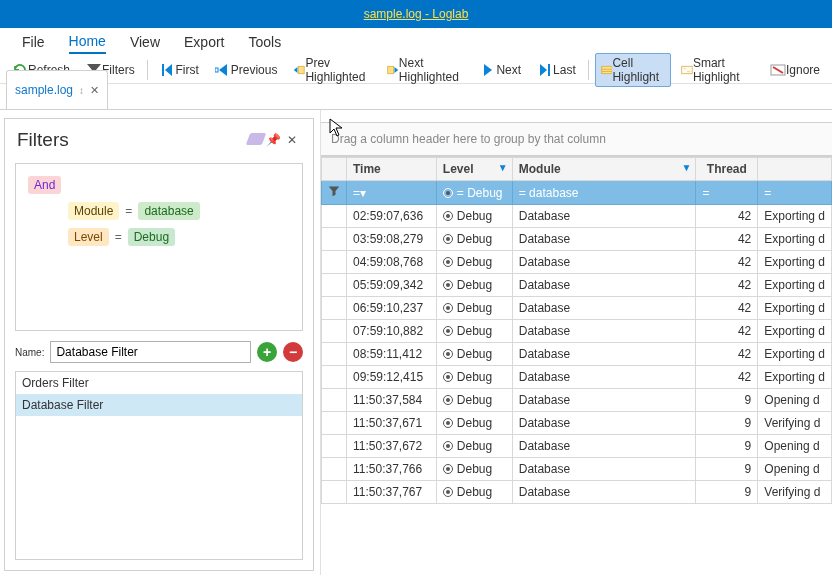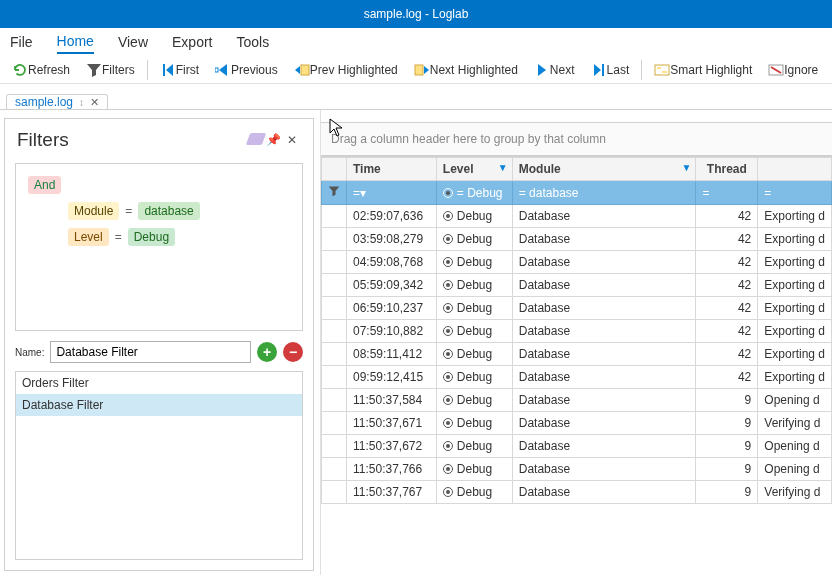--- a/index.html
+++ b/index.html
@@ -1,54 +1,54 @@
 <!DOCTYPE html>
 <html><head>
 <meta charset="utf-8">
 <style>
 * { box-sizing: border-box; margin: 0; padding: 0; font-family: "Segoe UI", Arial, sans-serif; }
 body { width: 832px; height: 575px; overflow: hidden; background: #fff; font-size: 12px; color: #333; }
 
 
-.titlebar { height: 28px; background: #0173c7; color: #ffffff; display: flex; align-items: center; justify-content: center; position: relative; }
+.titlebar { height: 28px; background: #0173c7; color: #fde047; display: flex; align-items: center; justify-content: center; position: relative; text-decoration: underline; }
 .titlebar .title { font-size: 12px; }
 .titlebar .left { position: absolute; left: 8px; display: flex; gap: 10px; }
 
 
-.menubar { height: 28px; display: flex; align-items: center; gap: 24px; padding: 0 10px; font-size: 14px; color: #333; }
+.menubar { height: 28px; display: flex; align-items: center; gap: 24px; padding: 0 22px; font-size: 14px; color: #333; }
 .menubar .item { cursor: pointer; padding: 3px 0; }
 .menubar .item.active { color: #0173c7; border-bottom: 2px solid #0173c7; }
 
 
 .toolbar { height: 28px; display: flex; align-items: center; gap: 4px; padding: 0 6px; border-bottom: 1px solid #e0e0e0; }
 .toolbar .btn { display: flex; align-items: center; gap: 0; padding: 3px 6px; font-size: 12px; cursor: pointer; border-radius: 2px; }
 .toolbar .btn.active { background: #c9def5; border: 1px solid #6ea8dc; padding: 2px 5px; }
 .toolbar .sep { width: 1px; height: 20px; background: #d0d0d0; margin: 0 2px; }
 .toolbar svg { width: 16px; height: 16px; }
 
 
 .tabs { height: 26px; display: flex; align-items: flex-end; padding-left: 6px; border-bottom: 1px solid #d0d0d0; }
-.tab { background: #fff; border: 1px solid #d0d0d0; border-bottom: none; padding: 0 8px; font-size: 12px; display: flex; align-items: center; gap: 6px; border-top-left-radius: 3px; border-top-right-radius: 3px; color: #1177cc; }
+.tab { background: #fff; border: 1px solid #d0d0d0; border-bottom: none; padding: 12px 8px; font-size: 12px; display: flex; align-items: center; gap: 6px; border-top-left-radius: 3px; border-top-right-radius: 3px; color: #1177cc; }
 .tab .x { color: #666; font-size: 11px; }
 .tab .pin { color: #999; font-size: 10px; }
 
 
 .main { display: flex; height: calc(575px - 28px - 28px - 28px - 26px); }
 
 
 .left-panel { width: 310px; border: 1px solid #d0d0d0; margin: 8px 6px 4px 4px; display: flex; flex-direction: column; background: #fff; }
 .panel-header { display: flex; align-items: center; padding: 10px 12px 6px; }
 .panel-header h2 { font-size: 19px; font-weight: normal; color: #333; }
 .panel-header .spacer { flex: 1; }
 .panel-header .ctl { width: 18px; text-align: center; color: #555; cursor: pointer; font-size: 12px; }
 .eraser { display:inline-block; width:16px; height:12px; background:#c9b8e8; transform: skewX(-20deg); border-radius:2px; }
 
 .filter-tree { border: 1px solid #d0d0d0; margin: 6px 10px; padding: 12px; height: 168px; }
 .tag { padding: 2px 6px; border-radius: 3px; font-size: 12px; display: inline-block; }
-.tag-and { background: #fbd5d5; color: #15803d; }
+.tag-and { background: #fbd5d5; color: #6d28d9; }
 .tag-mod { background: #fff3c9; color: #5a4500; }
 .tag-db { background: #cdeacb; color: #1d6b1d; }
 .tag-lvl { background: #ffe7c2; color: #7a4a00; }
 .tag-dbg { background: #c9e8d0; color: #1d6b1d; }
 .filter-row { margin-left: 40px; margin-top: 8px; display:flex; align-items:center; gap:6px; }
 .eq { color:#666; }
 
 .name-row { display: flex; align-items: center; gap: 6px; padding: 4px 10px; }
 .name-row label { font-size: 10px; }
 .name-row input { flex: 1; border: 1px solid #b0b0b0; padding: 3px 5px; font-size: 12px; height: 22px; }
@@ -144,20 +144,28 @@
       </svg>
     <span>Next</span>
   </div>
   <div class="btn">
     <svg viewBox="0 0 16 16">
         <path fill="#0a84d8" d="M3 2v12l7-6zM11 2h2v12h-2z"></path>
       </svg>
     <span>Last</span>
   </div>
   <div class="sep"></div>
+  <div class="btn active">
+    <svg viewBox="0 0 16 16">
+        <rect fill="#ffe082" stroke="#d2a93f" x="1" y="3" width="14" height="10"></rect>
+        <line stroke="#d2a93f" x1="1" y1="7" x2="15" y2="7"></line>
+        <line stroke="#d2a93f" x1="1" y1="10" x2="15" y2="10"></line>
+      </svg>
+    <span>Cell Highlight</span>
+  </div>
   <div class="btn">
     <svg viewBox="0 0 16 16">
         <rect fill="none" stroke="#d2a93f" x="1" y="3" width="14" height="10"></rect>
         <rect fill="#ffe082" x="3" y="5" width="4" height="2"></rect>
         <rect fill="#ffe082" x="8" y="9" width="5" height="2"></rect>
       </svg>
     <span>Smart Highlight</span>
   </div>
   <div class="btn">
     <svg viewBox="0 0 16 16">

